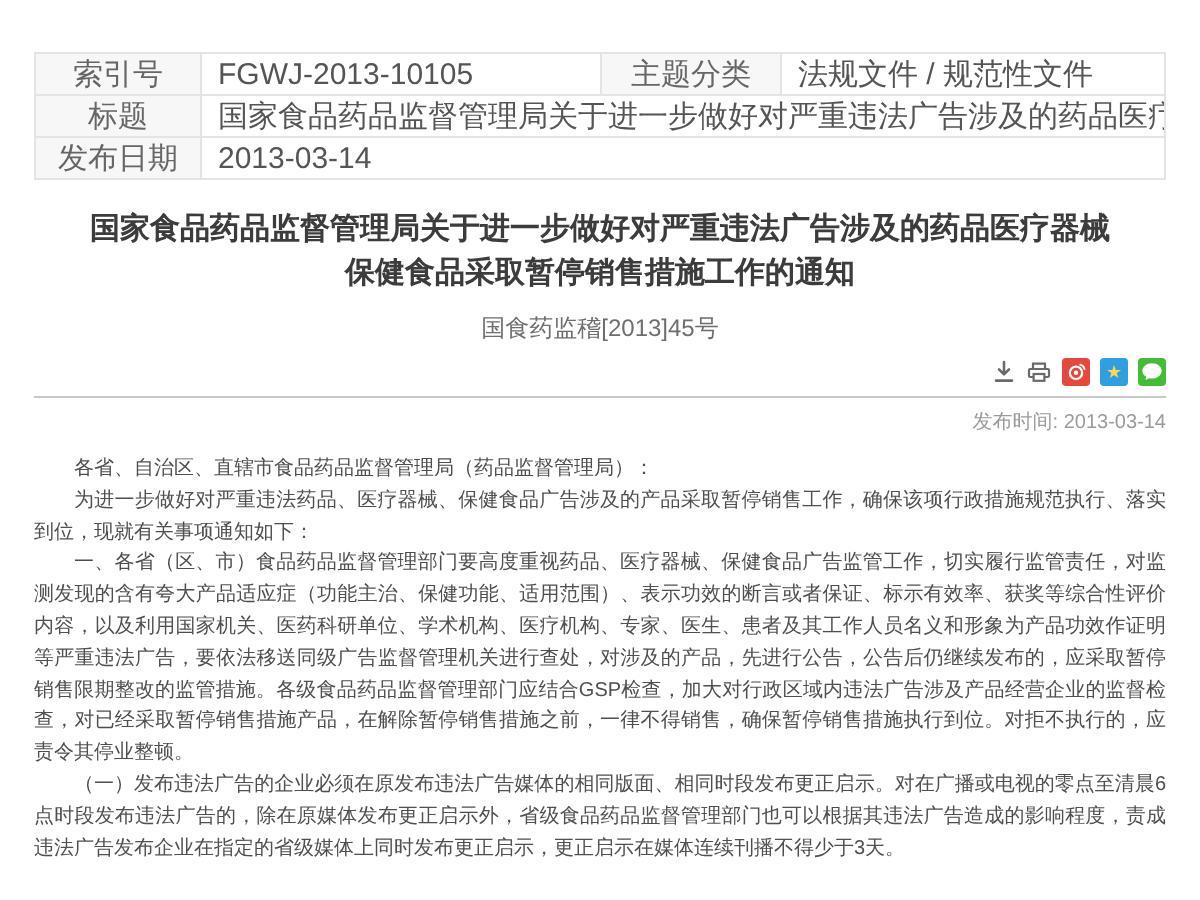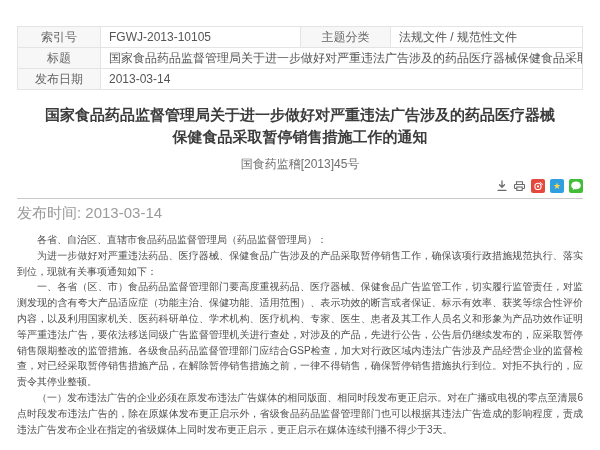--- a/index.html
+++ b/index.html
@@ -6,21 +6,21 @@
   body{
     width:600px;height:450px;overflow:hidden;background:#ffffff;
     font-family:"Liberation Sans","DejaVu Sans",sans-serif;
     -webkit-font-smoothing:antialiased;
   }
   .page{padding:26px 17px 0 17px;}
 
   
   table.meta{width:100%;border-collapse:collapse;table-layout:fixed;}
   table.meta td{
-    border:1px solid #e4e4e4;font-size:12px;color:#555;
+    border:1px solid #e4e4e4;font-size:15px;color:#555;
     padding:0 8px;height:20px;vertical-align:middle;
     white-space:nowrap;overflow:hidden;
   }
   table.meta td.lbl{background:#f7f7f7;text-align:center;color:#666;padding:0 2px;}
 
   
   h1.doc-title{
     font-size:15px;font-weight:bold;color:#3c3c3c;text-align:center;
     line-height:22px;margin:14px 28px 0 28px;
   }
@@ -30,21 +30,21 @@
   .toolbar{display:flex;justify-content:flex-end;align-items:center;gap:5px;margin-top:5px;height:15px;}
   .tool{display:flex;align-items:center;justify-content:center;cursor:pointer;}
   .tool.gray svg{display:block;}
   .share{width:14px;height:14px;border-radius:2px;color:#fff;font-size:9px;line-height:14px;text-align:center;}
   .share svg{display:block;}
   .weibo{background:#e5493d;}
   .qzone{background:#2f9fe0;color:#ffd94d;}
   .wechat{background:#43bd38;}
 
   hr.rule{border:none;border-top:1px solid #c9c9c9;margin:5px 0 0 0;}
-  .pub-time{text-align:left;font-size:15px;color:#9b9b9b;margin-top:5px;}
+  .pub-time{text-align:right;font-size:10px;color:#9b9b9b;margin-top:5px;}
 
   
   .doc-body{margin-top:9px;font-size:10px;line-height:15.8px;color:#4f4f4f;text-align:justify;}
   .doc-body p{margin:0;text-indent:2em;}
 </style>
 </head>
 <body>
 
 <div class="page">
 

